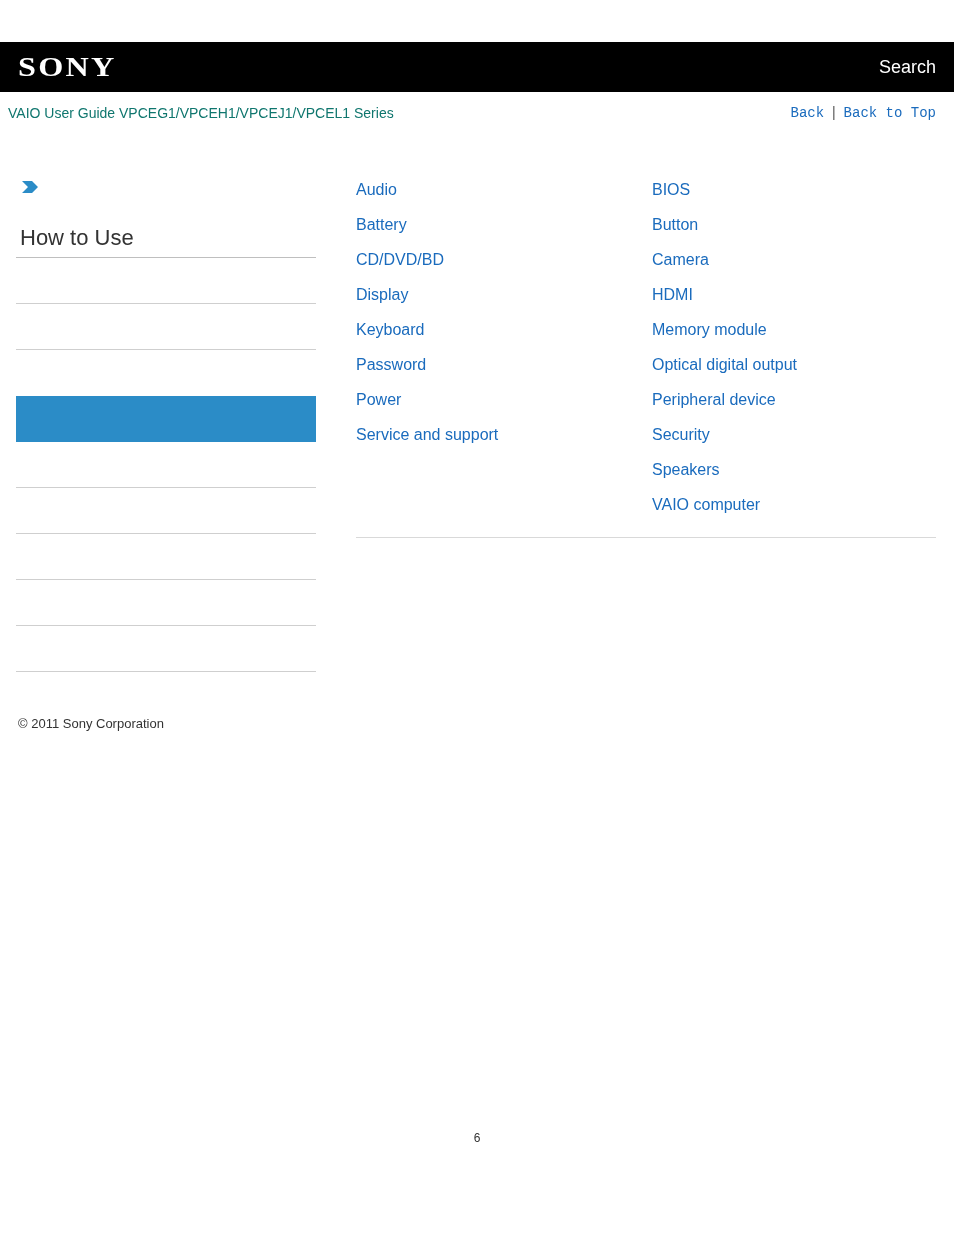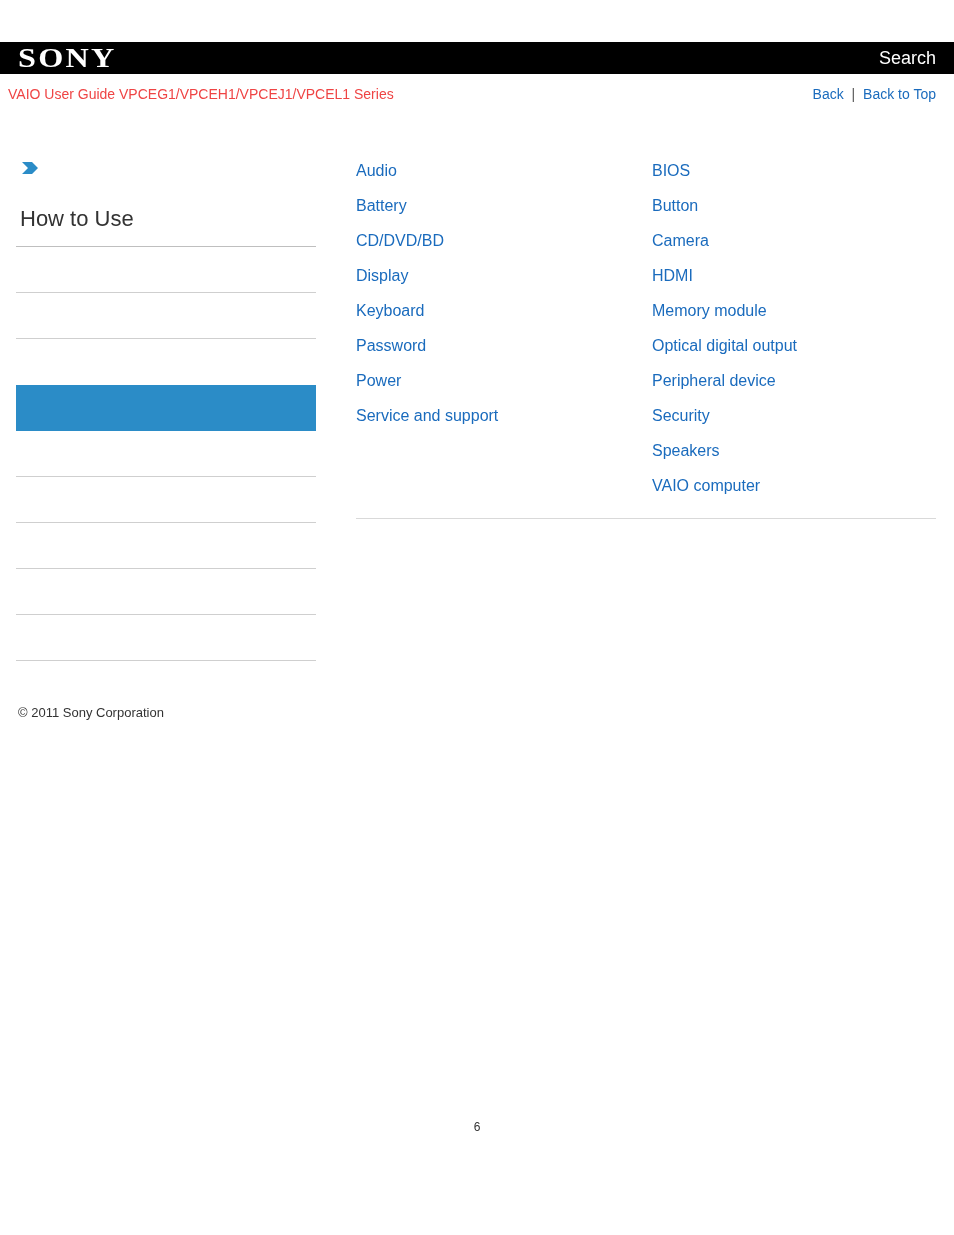--- a/index.html
+++ b/index.html
@@ -5,21 +5,21 @@
   * { box-sizing: border-box; margin: 0; padding: 0; }
   body {
     font-family: Arial, Helvetica, sans-serif;
     width: 954px;
     margin: 0 auto;
     background: #fff;
     color: #333;
   }
   .header-bar {
     background: #000;
-    height: 32px;
+    height: 50px;
     display: flex;
     justify-content: space-between;
     align-items: center;
     padding: 0 18px;
     margin-top: 42px;
   }
   .sony-logo {
     color: #fff;
     font-family: "Times New Roman", serif;
     font-weight: bold;
@@ -33,38 +33,38 @@
     font-size: 18px;
     cursor: pointer;
   }
   .subheader {
     display: flex;
     justify-content: space-between;
     align-items: center;
     padding: 12px 18px 14px 8px;
     font-size: 14px;
   }
-  .guide-title { color: #ef4444; }
+  .guide-title { color: #0f766e; }
   .nav-links { color: #555; }
-  .nav-links a { color: #1a6bbd; text-decoration: none; cursor: pointer; }
+  .nav-links a { color: #1a6bbd; text-decoration: none; cursor: pointer; font-family: Liberation Mono, monospace; }
   .nav-sep { color: #555; margin: 0 4px; }
   .content-wrap {
     display: flex;
     padding: 0 8px 0 16px;
     margin-top: 46px;
   }
   .sidebar { width: 300px; flex: 0 0 300px; }
   .bread-arrow {
     width: 18px; height: 14px; display: block; margin-bottom: 30px; margin-left: 6px;
   }
   .bread-arrow svg { display: block; }
   .section-title {
     font-size: 22px;
     color: #333;
-    padding: 0 0 14px 4px;
+    padding: 0 0 6px 4px;
     border-bottom: 1px solid #bfbfbf;
     font-weight: normal;
   }
   .side-item {
     height: 46px;
     border-bottom: 1px solid #cfcfcf;
   }
   .side-item.nob { border-bottom: none; }
   .side-item.active {
     background: #2b8cc7;

